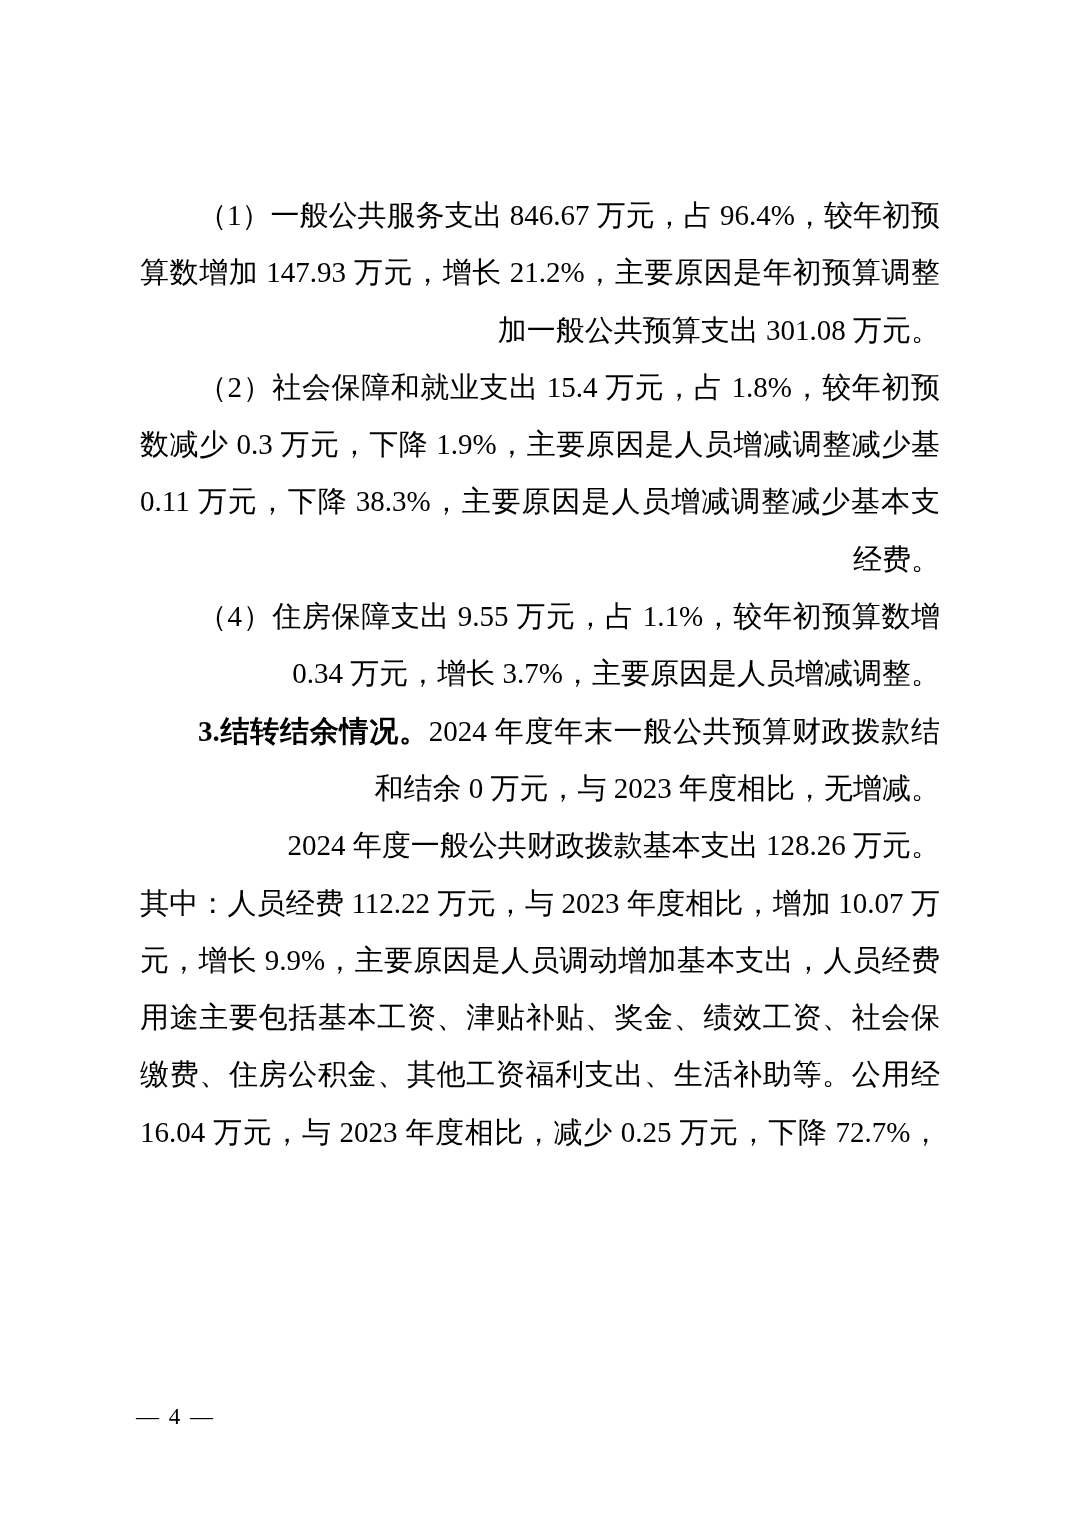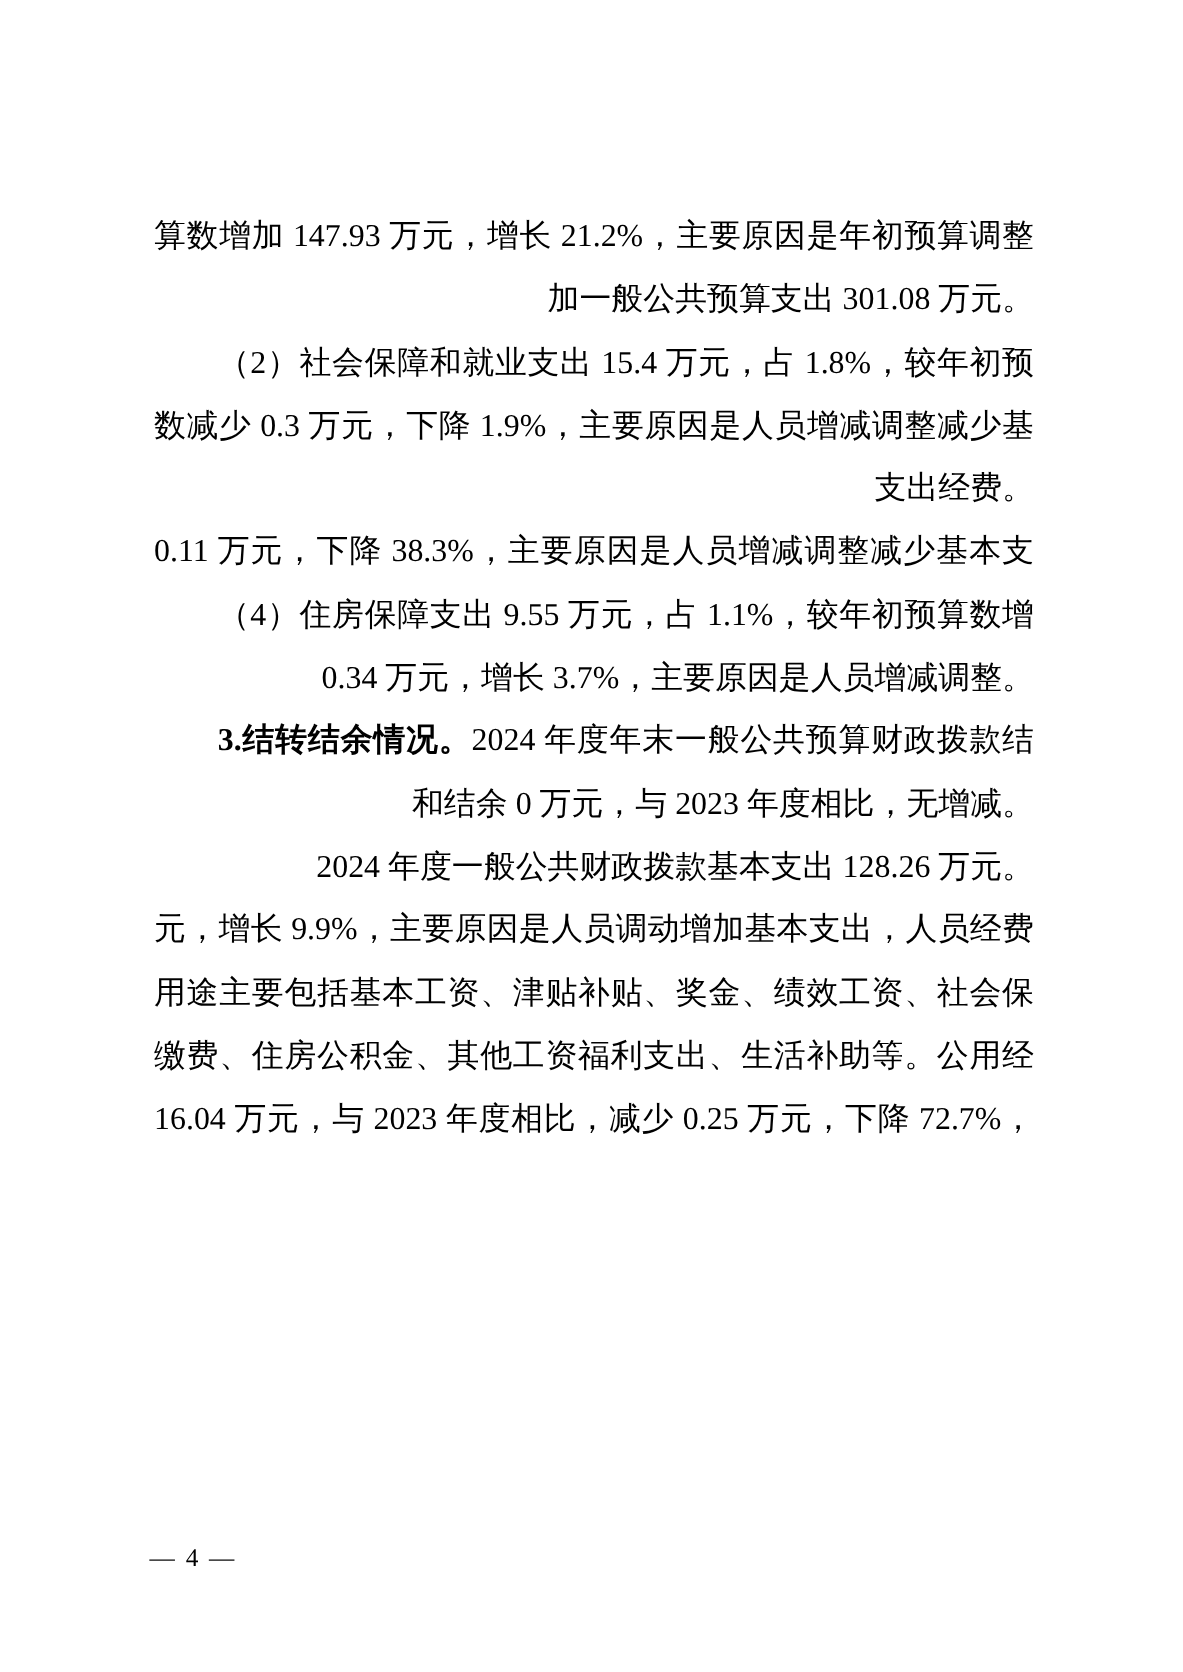--- a/index.html
+++ b/index.html
@@ -56,47 +56,49 @@
     color: #000000;
   }
 </style>
 </head>
 <body>
 
 <div class="page">
   <div class="content">
 
     <div class="para">
+      <div class="line indent fill">（1）一般公共服务支出 846.67 万元，占 96.4%，较年初预</div>
       <div class="line fill">算数增加 147.93 万元，增长 21.2%，主要原因是年初预算调整增</div>
       <div class="line">加一般公共预算支出 301.08 万元。</div>
     </div>
 
     <div class="para">
       <div class="line indent fill">（2）社会保障和就业支出 15.4 万元，占 1.8%，较年初预算</div>
       <div class="line fill">数减少 0.3 万元，下降 1.9%，主要原因是人员增减调整减少基本</div>
-      <div class="line">支出经费。</div>
     </div>
 
     <div class="para">
       <div class="line fill">0.11 万元，下降 38.3%，主要原因是人员增减调整减少基本支出</div>
+      <div class="line">经费。</div>
     </div>
 
     <div class="para">
       <div class="line indent fill">（4）住房保障支出 9.55 万元，占 1.1%，较年初预算数增加</div>
       <div class="line">0.34 万元，增长 3.7%，主要原因是人员增减调整。</div>
     </div>
 
     <div class="para">
       <div class="line indent fill"><span class="bold">3.结转结余情况。</span><span>2024 年度年末一般公共预算财政拨款结转</span></div>
       <div class="line">和结余 0 万元，与 2023 年度相比，无增减。</div>
     </div>
 
 
     <div class="para">
       <div class="line indent">2024 年度一般公共财政拨款基本支出 128.26 万元。</div>
+      <div class="line fill">其中：人员经费 112.22 万元，与 2023 年度相比，增加 10.07 万</div>
       <div class="line fill">元，增长 9.9%，主要原因是人员调动增加基本支出，人员经费</div>
       <div class="line fill">用途主要包括基本工资、津贴补贴、奖金、绩效工资、社会保险</div>
       <div class="line fill">缴费、住房公积金、其他工资福利支出、生活补助等。公用经费</div>
       <div class="line fill">16.04 万元，与 2023 年度相比，减少 0.25 万元，下降 72.7%，主</div>
     </div>
 
   </div>
 
   <div class="page-number">— 4 —</div>
 </div>

